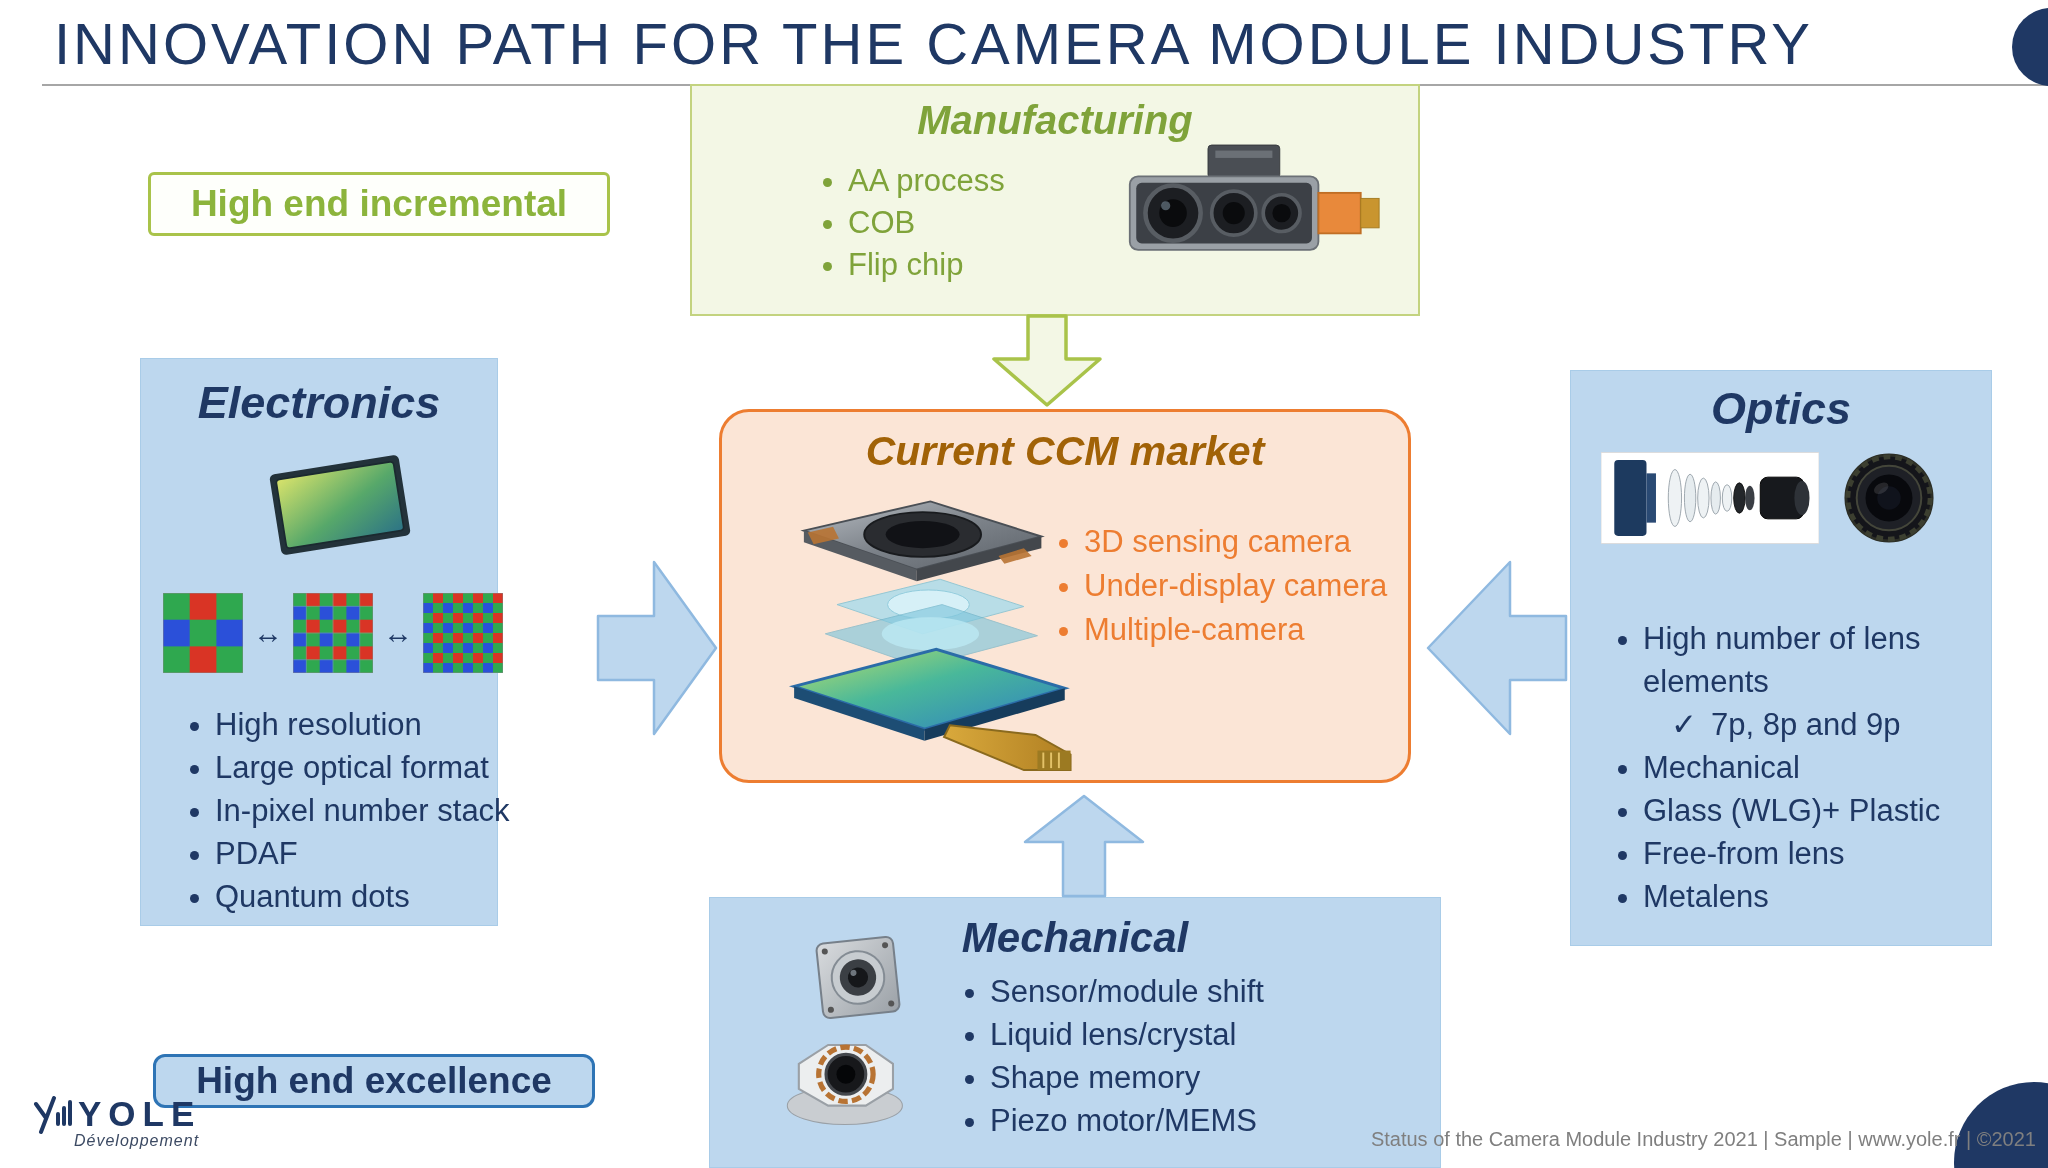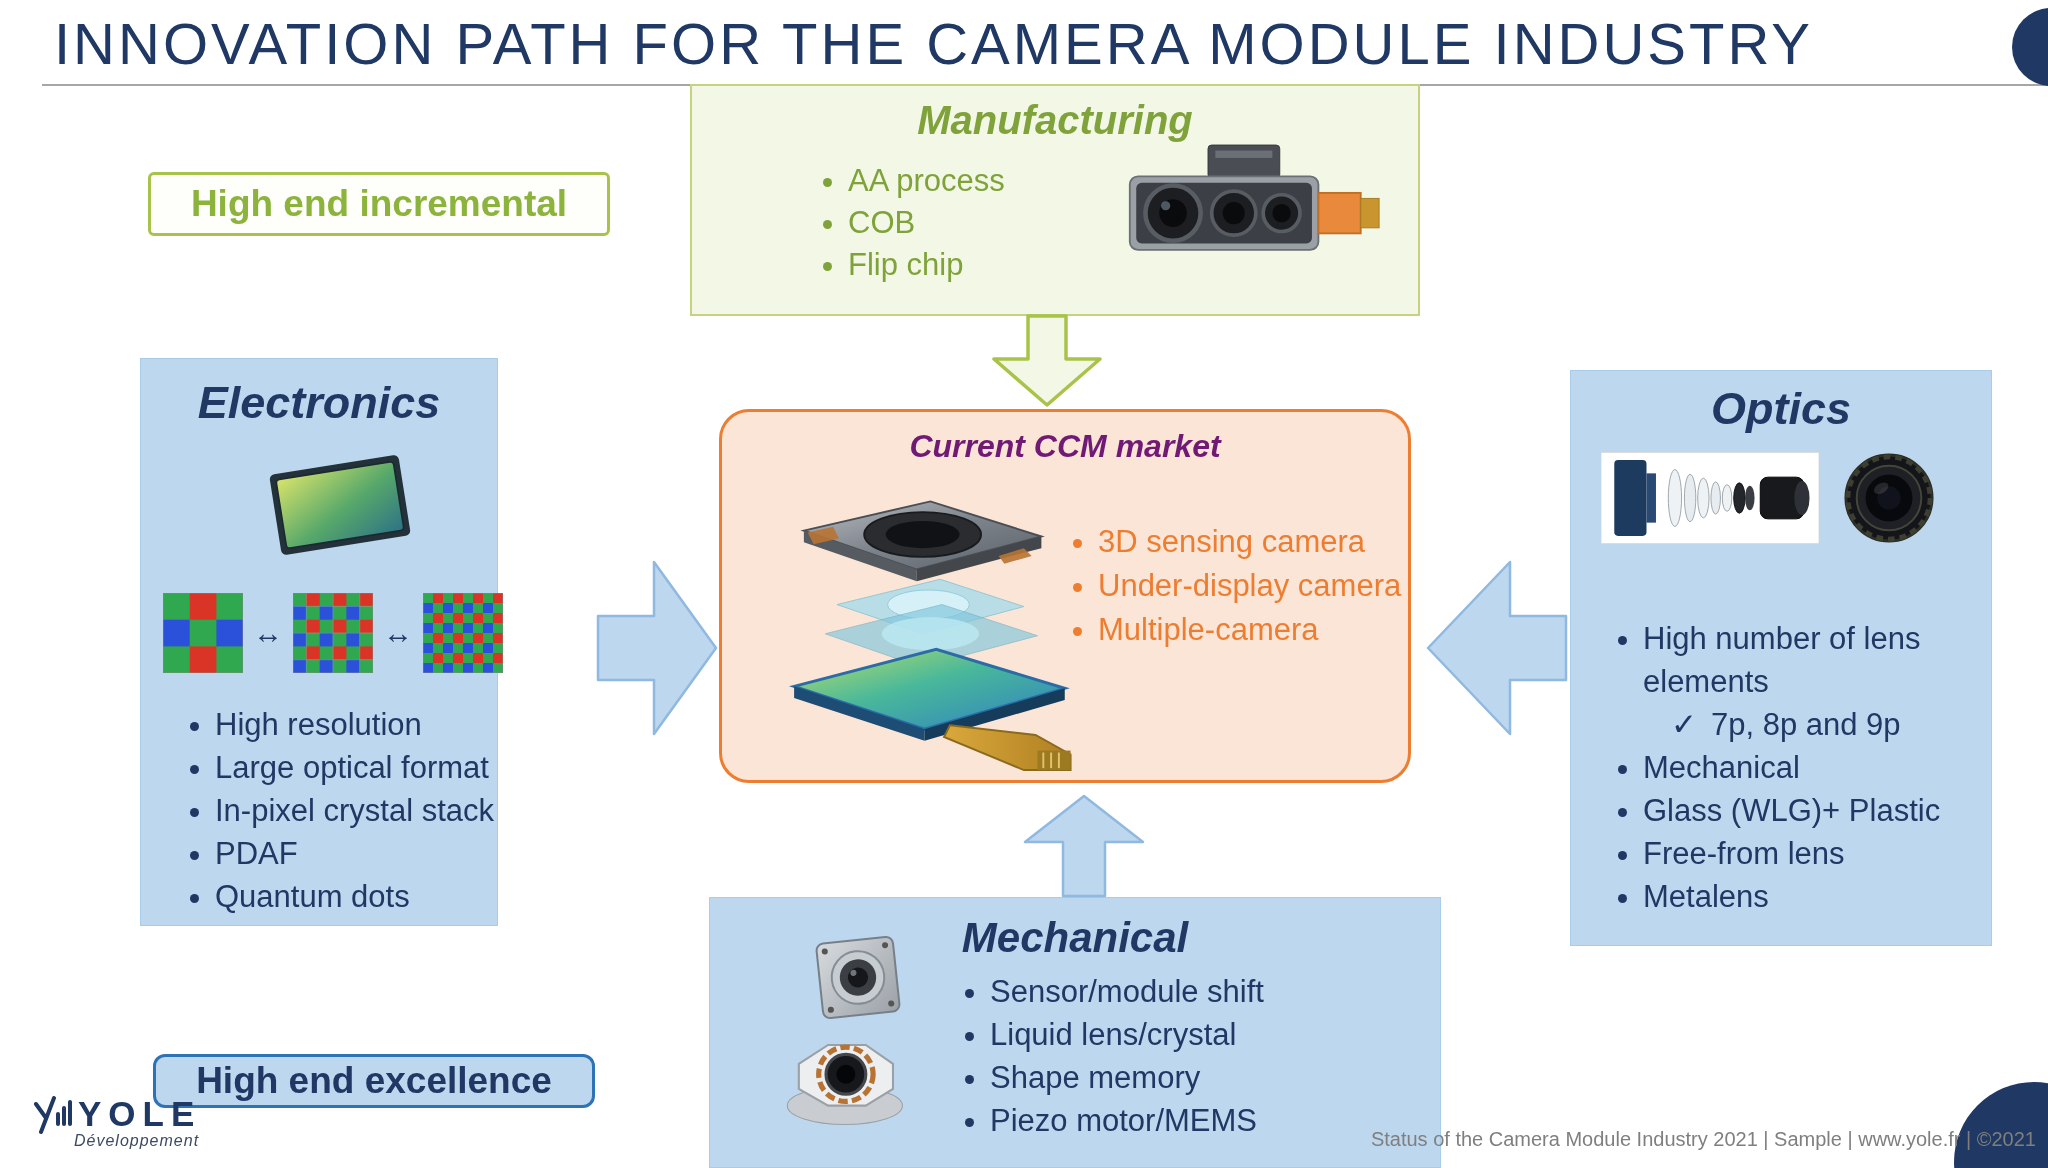--- a/index.html
+++ b/index.html
@@ -24,22 +24,22 @@
 
   
   .box { position:absolute; }
   .box-title { text-align:center; font-weight:700;font-style:italic; }
 
   .box-manufacturing { left:690px; top:84px; width:730px; height:232px; background:#F3F7E5; border:2px solid #C3D37F; }
   .box-manufacturing .box-title { margin-top:12px; font-size:40px; color:#7FA33A; }
   .box-manufacturing ul { position:absolute; left:122px; top:74px; width:250px; list-style:disc outside; padding-left:34px; color:#7FA33A; font-size:31px; line-height:42px; }
 
   .box-center { left:719px; top:409px; width:692px; height:374px; background:#FBE5D6; border:3px solid #ED7D31; border-radius:30px; }
-  .box-center .box-title { margin-top:16px; font-size:32px; color:#701a75; }
-  .box-center ul { position:absolute; left:340px; top:108px; width:350px; list-style:disc outside; padding-left:36px; color:#ED7D31; font-size:31px; line-height:44px; }
+  .box-center .box-title { margin-top:16px; font-size:41px; color:#a16207; }
+  .box-center ul { position:absolute; left:326px; top:108px; width:350px; list-style:disc outside; padding-left:36px; color:#ED7D31; font-size:31px; line-height:44px; }
 
   .box-electronics { left:140px; top:358px; width:358px; height:568px; background:#BDD7EE; border:1px solid #A9CCE8; }
   .box-electronics .box-title { margin-top:18px; font-size:45px; color:#1F3864; }
   .box-electronics ul { position:absolute; left:30px; top:344px; width:380px; list-style:disc outside; padding-left:44px; color:#1F3864; font-size:31px; line-height:43px; }
 
   .box-optics { left:1570px; top:370px; width:422px; height:576px; background:#BDD7EE; border:1px solid #A9CCE8; }
   .box-optics .box-title { margin-top:12px; font-size:45px; color:#1F3864; }
   .box-optics ul { position:absolute; left:28px; top:246px; width:382px; list-style:disc outside; padding-left:44px; color:#1F3864; font-size:31px; line-height:43px; }
   .box-optics li.sub { list-style:none; margin-left:28px; }
   .box-optics li.sub .check { margin-right:14px; }
@@ -207,21 +207,21 @@
           <rect y="11.5" width="11.5" height="11.5" fill="#2B50D9"></rect>
             <rect x="11.5" y="11.5" width="11.5" height="11.5" fill="#2FA84F"></rect>
         </pattern>
       </defs>
       <rect width="92" height="92" fill="url(#bayer3)" stroke="#888"></rect>
     </svg>
   </div>
   <ul>
     <li>High resolution</li>
     <li>Large optical format</li>
-    <li>In-pixel crystal stack</li>
+    <li>In-pixel number stack</li>
     <li>PDAF</li>
     <li>Quantum dots</li>
   </ul>
 </div>
 
 <svg class="arrow" style="left:596px; top:552px;" width="124" height="192" viewBox="0 0 124 192">
   <path d="M2,64 L58,64 L58,10 L120,96 L58,182 L58,128 L2,128 Z" fill="#BDD7EE" stroke="#8FB9E0" stroke-width="2.5"></path>
 </svg>
 
 <div class="box box-optics">

